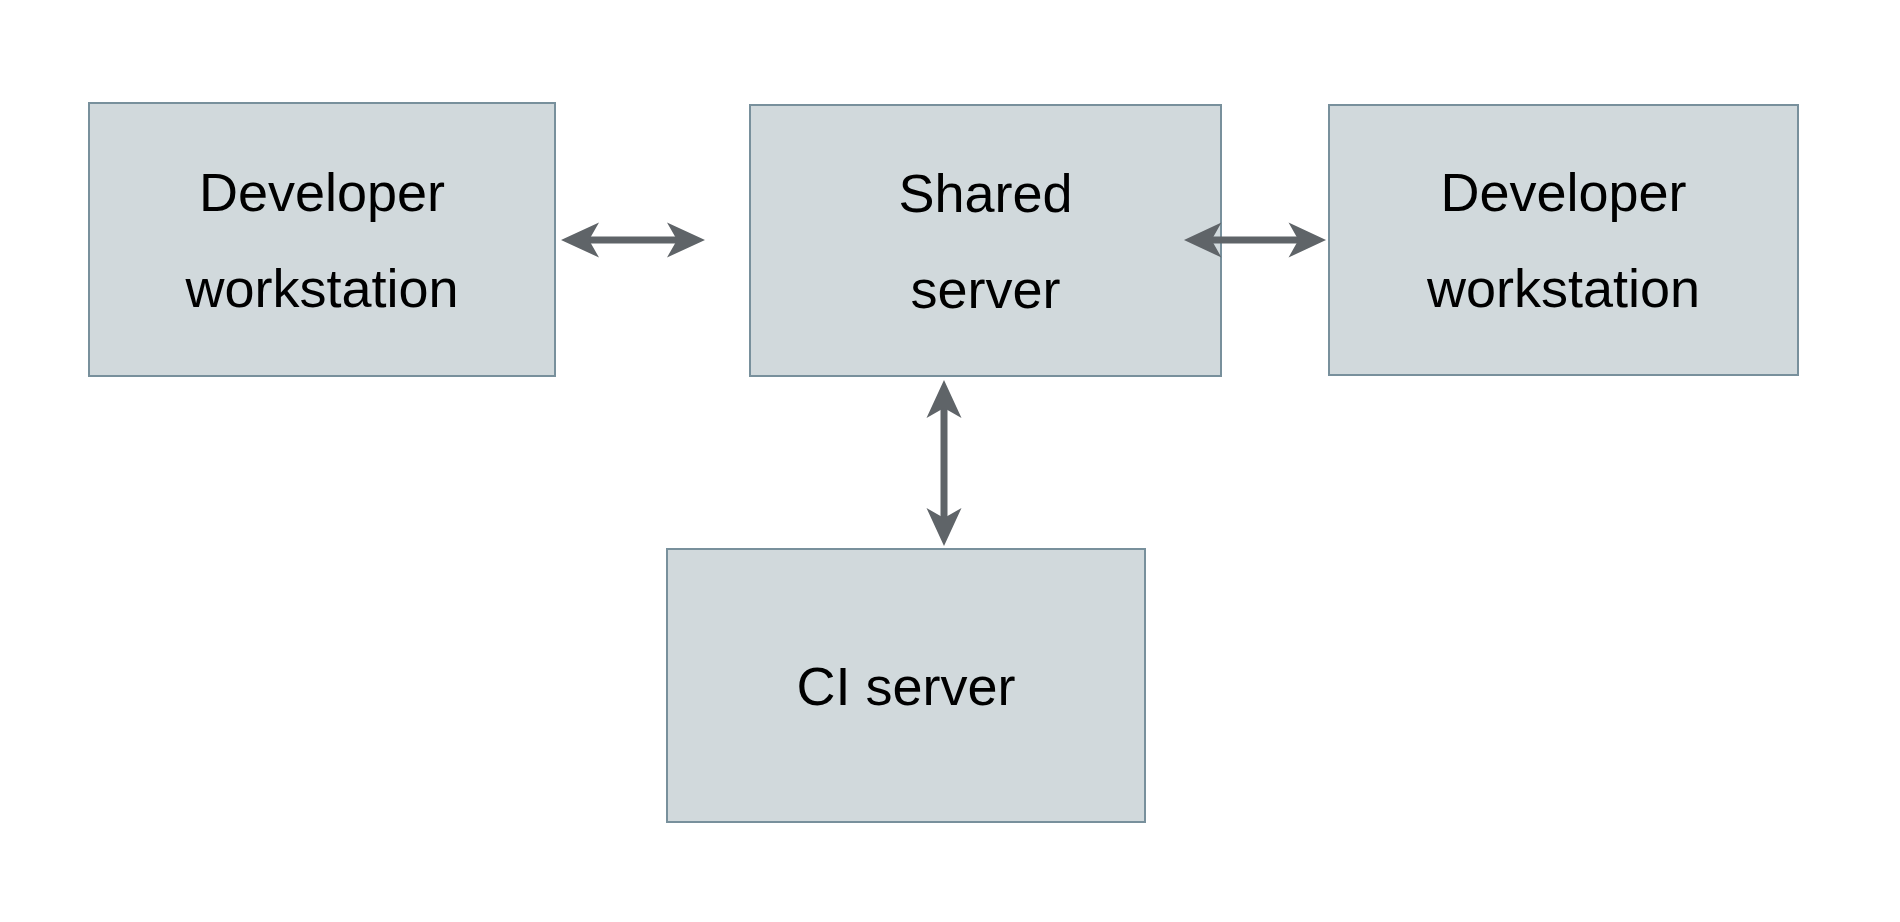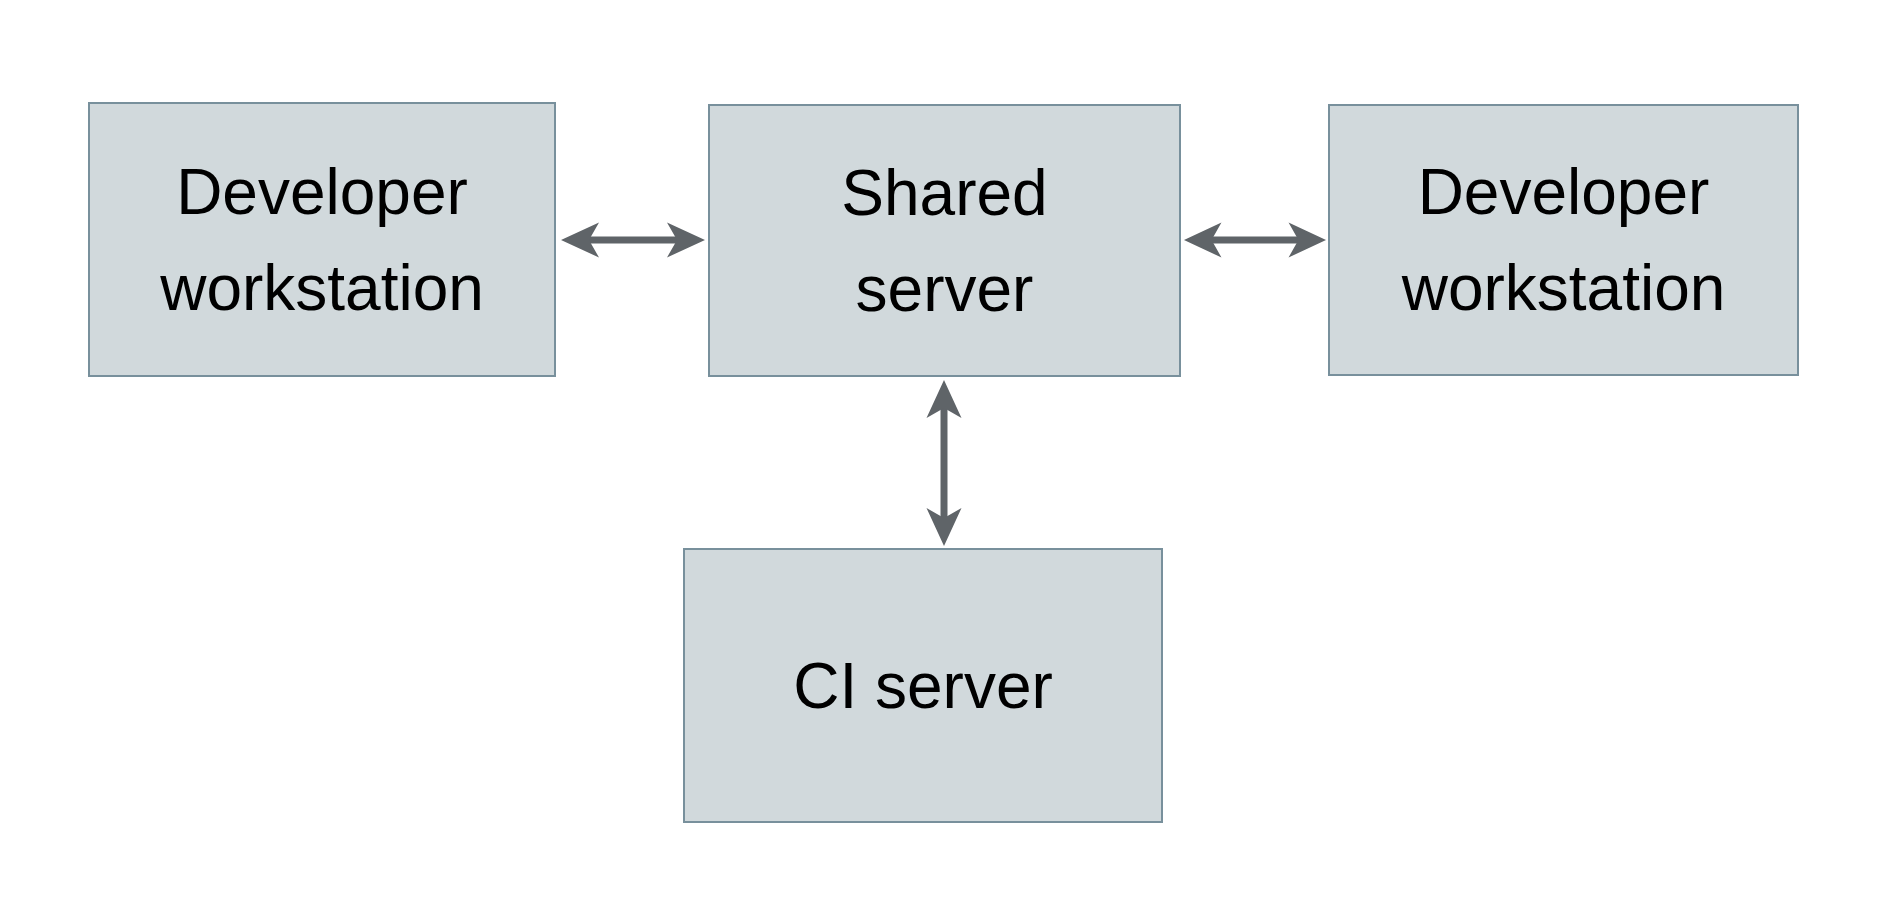--- a/index.html
+++ b/index.html
@@ -18,29 +18,29 @@
   .node {
     position: absolute;
     display: flex;
     flex-direction: column;
     justify-content: center;
     align-items: center;
     box-sizing: border-box;
     background: var(--node-fill, #d1d9dc);
     border: 2px solid var(--node-border, #78909c);
     color: var(--text, #000000);
-    font-size: 64px;
+    font-size: 54px;
     line-height: 96px;
     text-align: center;
     white-space: nowrap;
   }
   #node-left   { left:  88px; top: 102px; width: 468px; height: 275px; }
-  #node-center { left: 708px; top: 104px; width: 473px; height: 273px; }
+  #node-center { left: 749px; top: 104px; width: 473px; height: 273px; }
   #node-right  { left:1328px; top: 104px; width: 471px; height: 272px; }
-  #node-bottom { left: 683px; top: 548px; width: 480px; height: 275px; }
+  #node-bottom { left: 666px; top: 548px; width: 480px; height: 275px; }
   .arrow {
     position: absolute;
     color: var(--arrow, #5f6468);
   }
   #arrow-left-cache  { left:  559px; top: 220px; width: 148px; height: 40px; }
   #arrow-cache-right { left: 1182px; top: 220px; width: 146px; height: 40px; }
   #arrow-cache-ci    { left:  924px; top: 378px; width:  40px; height: 170px; }
   .arrow svg { display: block; width: 100%; height: 100%; }
 </style>
 </head>

